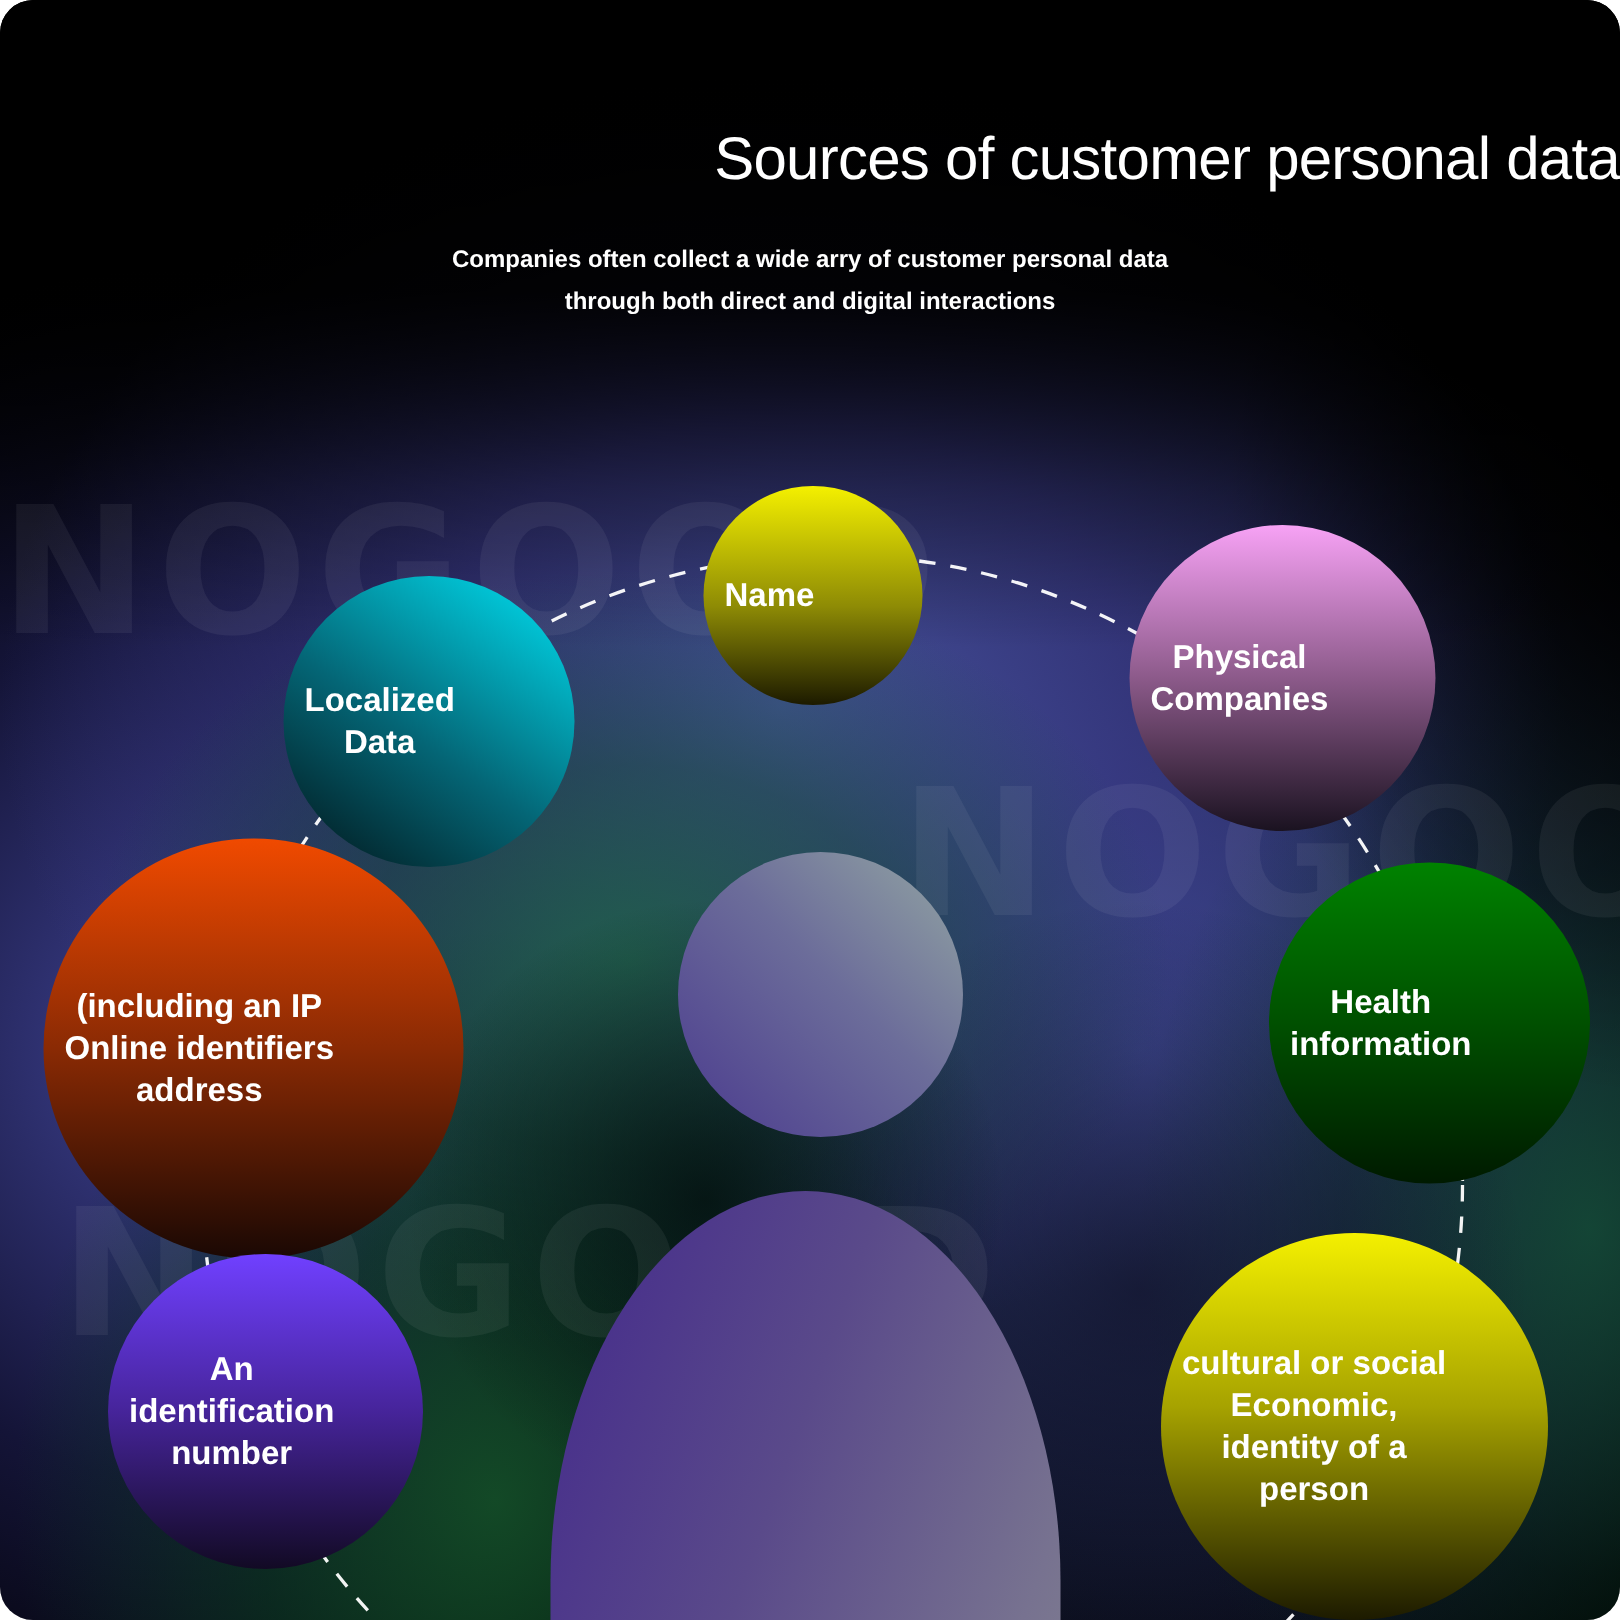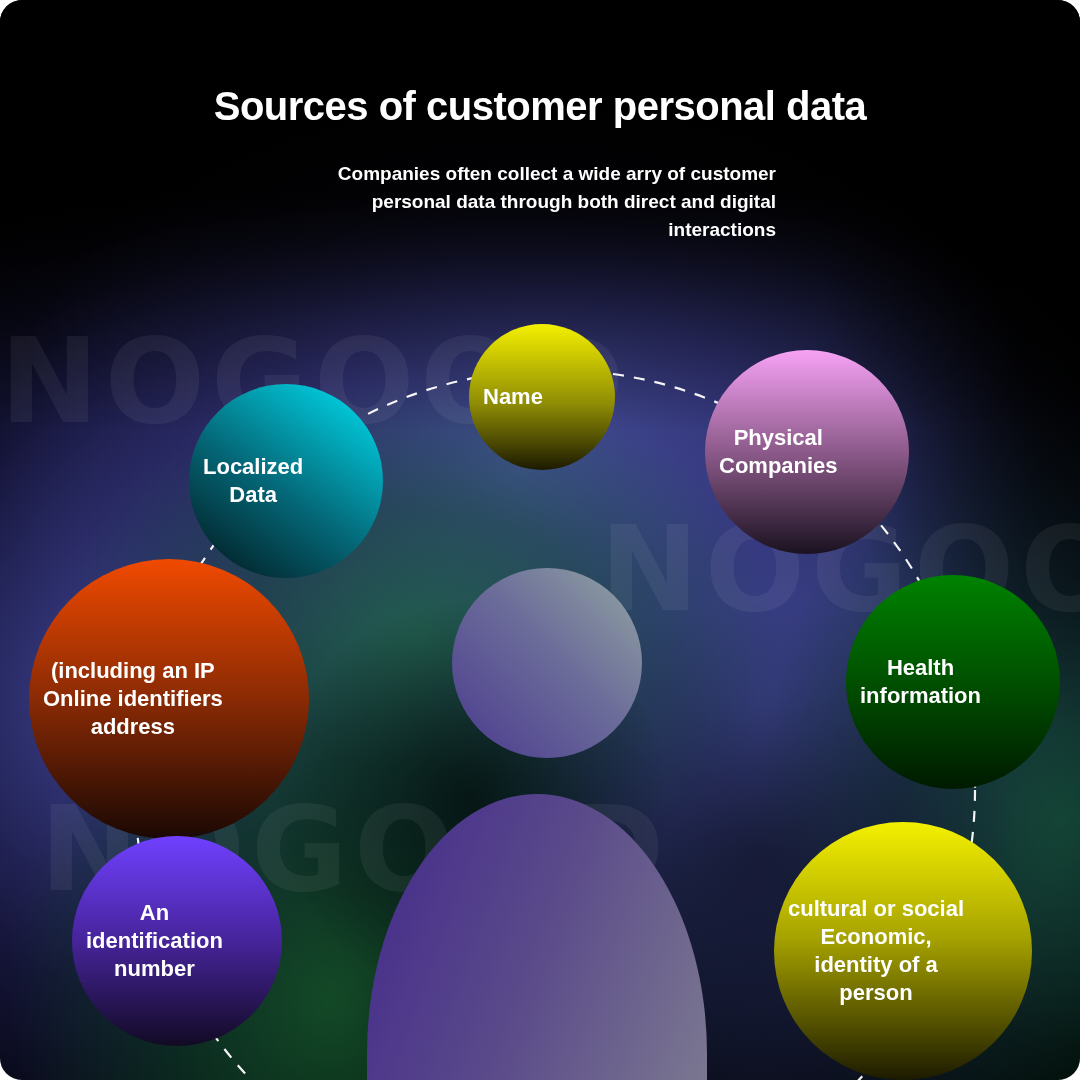--- a/index.html
+++ b/index.html
@@ -33,26 +33,26 @@
   .watermark {
     position: absolute; font-weight: 900; letter-spacing: 6px;
     color: rgba(255,255,255,0.06); line-height: 1; white-space: nowrap;
     font-family: "DejaVu Sans", sans-serif;
   }
   .wm-1 { left: 0; top: 322px; font-size: 118px; }
   .wm-2 { left: 600px; top: 510px; font-size: 118px; }
   .wm-3 { left: 40px; top: 790px; font-size: 118px; }
 
   .title {
-    position: absolute; top: 84px; left: 0; width: 1080px; text-align: center;
-    color: #ffffff; font-weight: 700; font-size: 40px; letter-spacing: -0.5px;
+    position: absolute; top: 84px; left: 0; width: 1080px; text-align: right;
+    color: #ffffff; font-weight: 400; font-size: 40px; letter-spacing: -0.5px;
   }
   .subtitle {
-    position: absolute; top: 160px; left: 276px; width: 500px; text-align: right;
-    color: #ffffff; font-weight: 700; font-size: 19px; line-height: 28px;
+    position: absolute; top: 160px; left: 290px; width: 500px; text-align: center;
+    color: #ffffff; font-weight: 700; font-size: 16px; line-height: 28px;
   }
   .arc { position: absolute; inset: 0; }
   .bubble {
     position: absolute; border-radius: 50%;
     display: flex; align-items: center; justify-content: flex-start; text-align: center;
     color: #ffffff; font-weight: 700; font-size: 22px; line-height: 28px;
     box-sizing: border-box; padding: 0 14px;
   }
   .bubble span { display: block; }
   .person-head, .person-body { position: absolute; }
@@ -94,21 +94,21 @@
     </div>
   </div>
 
   <div class="bubble" style="left:189px; top:384px; width:194px; height:194px; background:linear-gradient(35deg,#021418 0%,#046676 45%,#00e3f5 100%);">
     <div>
       <span>Localized</span>
       <span>Data</span>
     </div>
   </div>
 
-  <div class="bubble" style="left:705px; top:350px; width:204px; height:204px; background:linear-gradient(180deg,#f7a2f5 0%,#8c5a8a 50%,#1a1220 100%);">
+  <div class="bubble" style="left:753px; top:350px; width:204px; height:204px; background:linear-gradient(180deg,#f7a2f5 0%,#8c5a8a 50%,#1a1220 100%);">
     <div>
       <span>Physical</span>
       <span>Companies</span>
     </div>
   </div>
 
   <div class="bubble" style="left:29px; top:559px; width:280px; height:280px; background:linear-gradient(180deg,#f04a00 0%,#8a2a04 50%,#1a0804 100%);">
     <div>
       <span>(including an IP</span>
       <span>Online identifiers</span>

